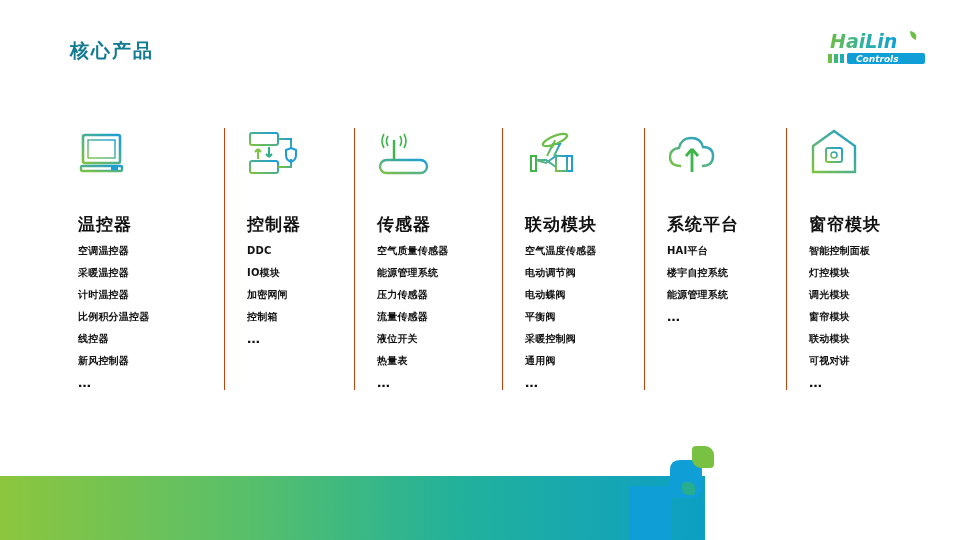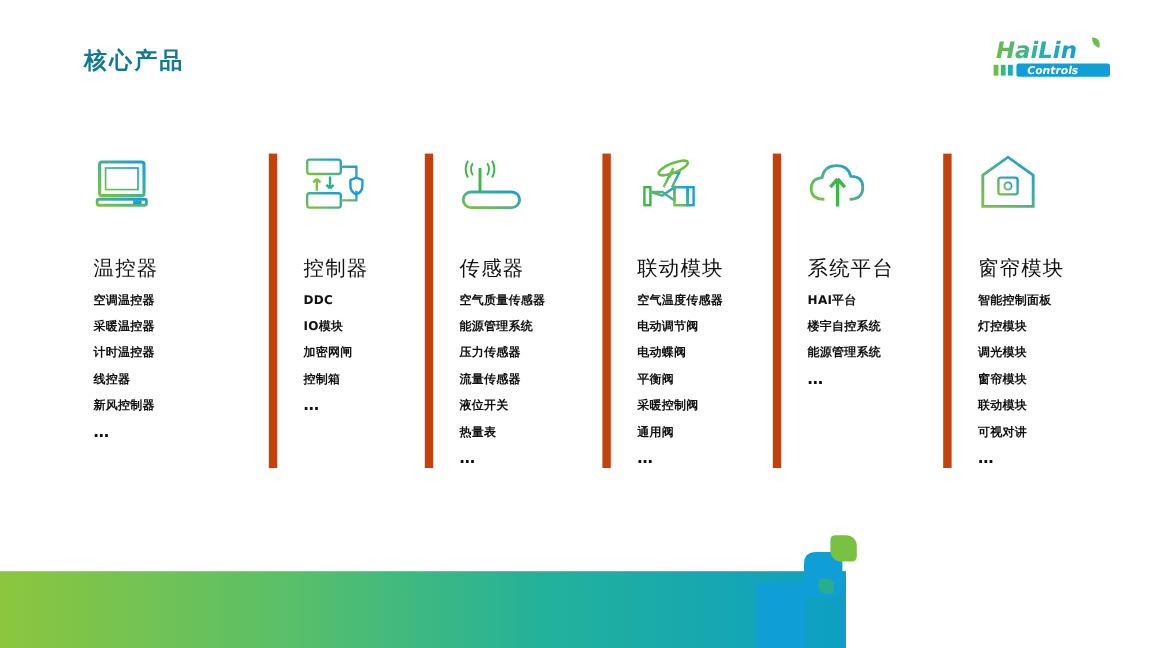--- a/index.html
+++ b/index.html
@@ -33,38 +33,38 @@
     position:absolute;
     left:78px; top:128px;
     width:830px; height:262px;
     display:flex;
   }
   .col {
     position:relative;
     padding-right:14px;
     flex:0 0 auto;
   }
-  .col + .col { border-left:7px solid #c2410c; padding-left:22px; }
+  .col + .col { border-left:1px solid #c2410c; padding-left:22px; }
 
   .c1 { width:146px; }
   .c2 { width:130px; }
   .c3 { width:148px; }
   .c4 { width:142px; }
   .c5 { width:142px; }
   .c6 { width:140px; }
 
   .col-icon {
     height:48px;
     margin-bottom:22px;
     display:flex;
     align-items:flex-end;
   }
   .col-title {
     font-size:17px;
-    font-weight:normal;
+    font-weight:bold;
     color:#111;
     letter-spacing:1px;
     margin-bottom:9px;
     line-height:1.1;
     margin-top:39px;
   }
   .item-list { list-style:none; }
   .item-list li {
     font-size:10px;
     color:#111;
@@ -147,20 +147,21 @@
         <rect x="10" y="10" width="27" height="18" fill="none" stroke="url(#g1)" stroke-width="1.4"></rect>
         <rect x="3" y="36" width="41" height="5" rx="1.5" fill="none" stroke="url(#g1)" stroke-width="2.4"></rect>
         <rect x="33" y="37" width="7" height="3" fill="#1b9dd9"></rect>
       </svg>
     </div>
     <div class="col-title">温控器</div>
     <ul class="item-list">
       <li>空调温控器</li>
       <li>采暖温控器</li>
       <li>计时温控器</li>
+      <li>比例积分温控器</li>
       <li>线控器</li>
       <li>新风控制器</li>
     </ul>
     <div class="ellipsis">…</div>
   </div>
 
   <div class="col c2">
     <div class="col-icon">
       <svg width="52" height="46" viewBox="0 0 52 46">
         <defs>

